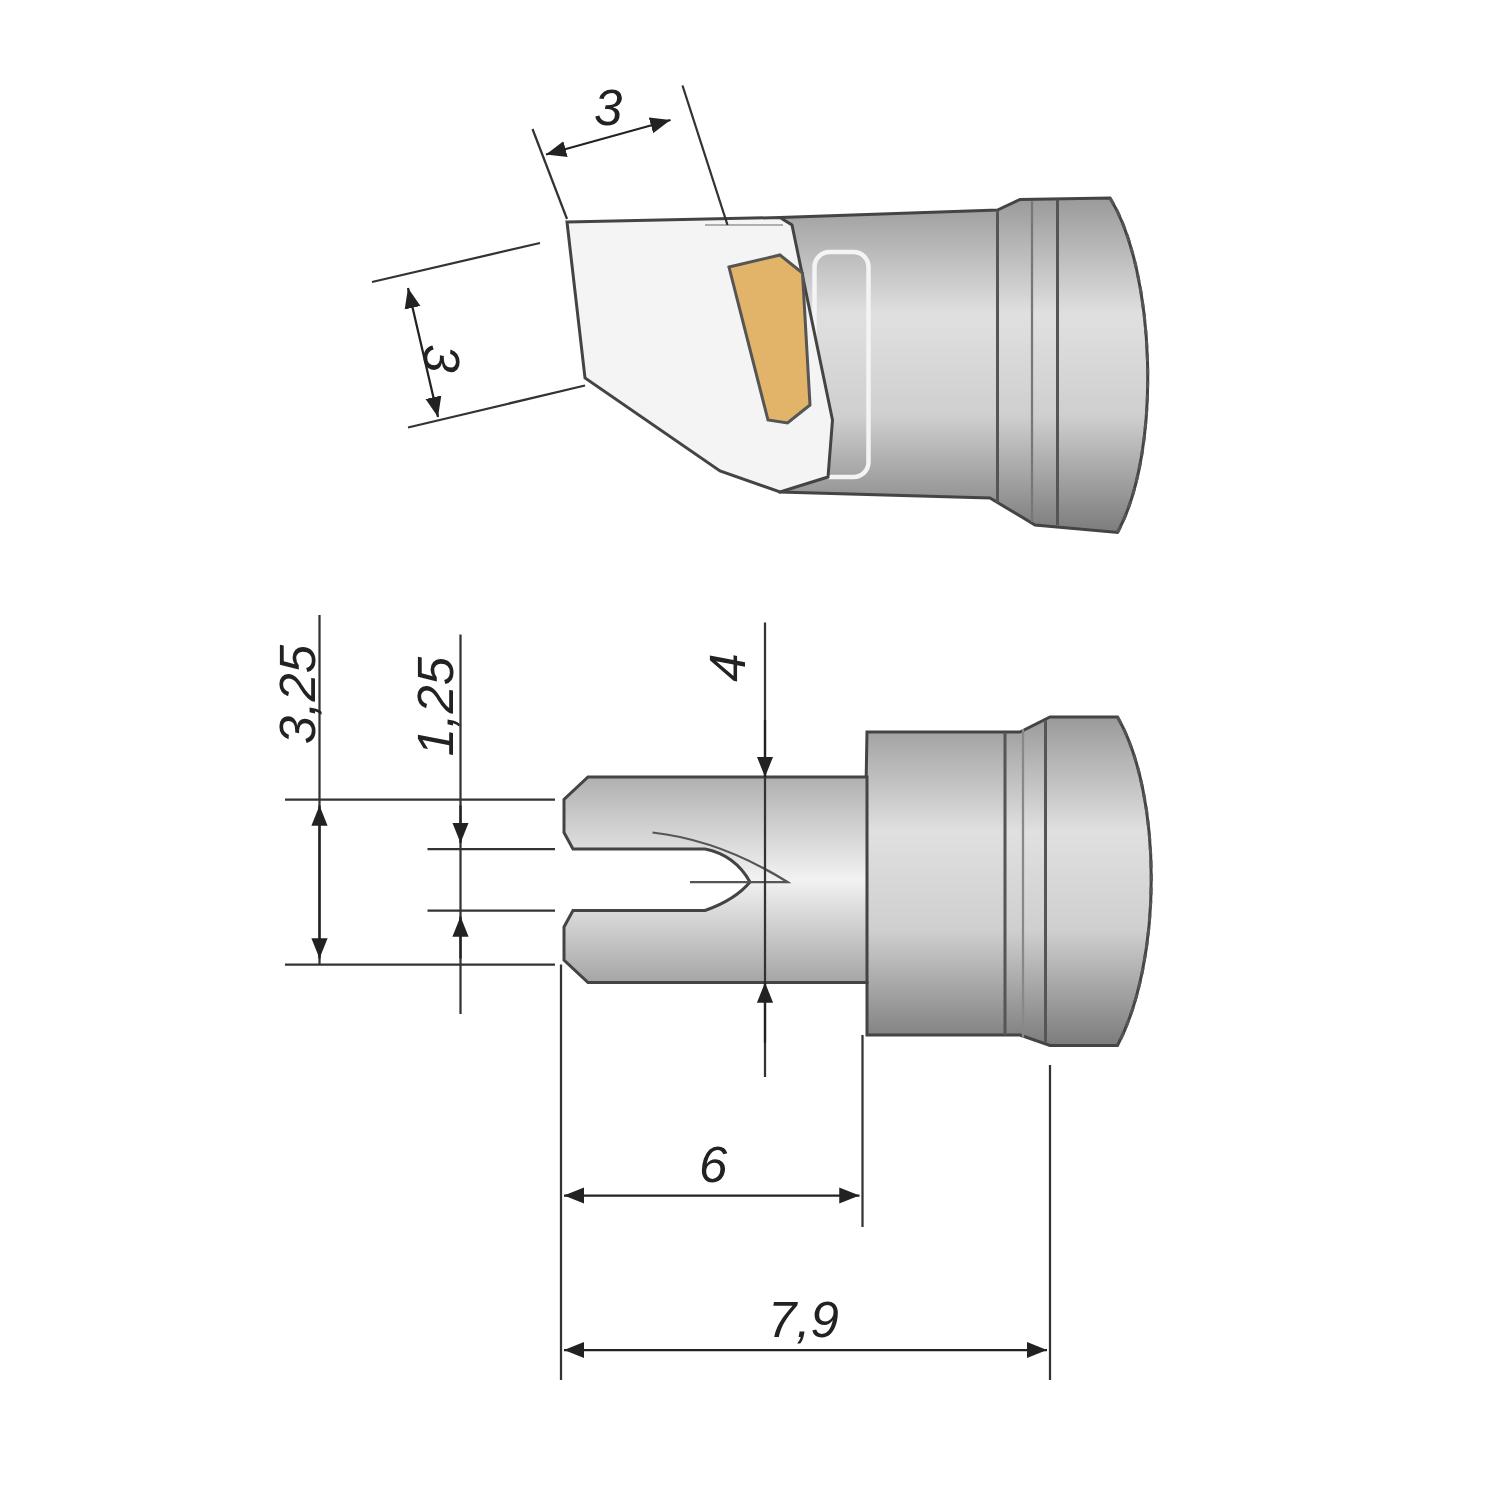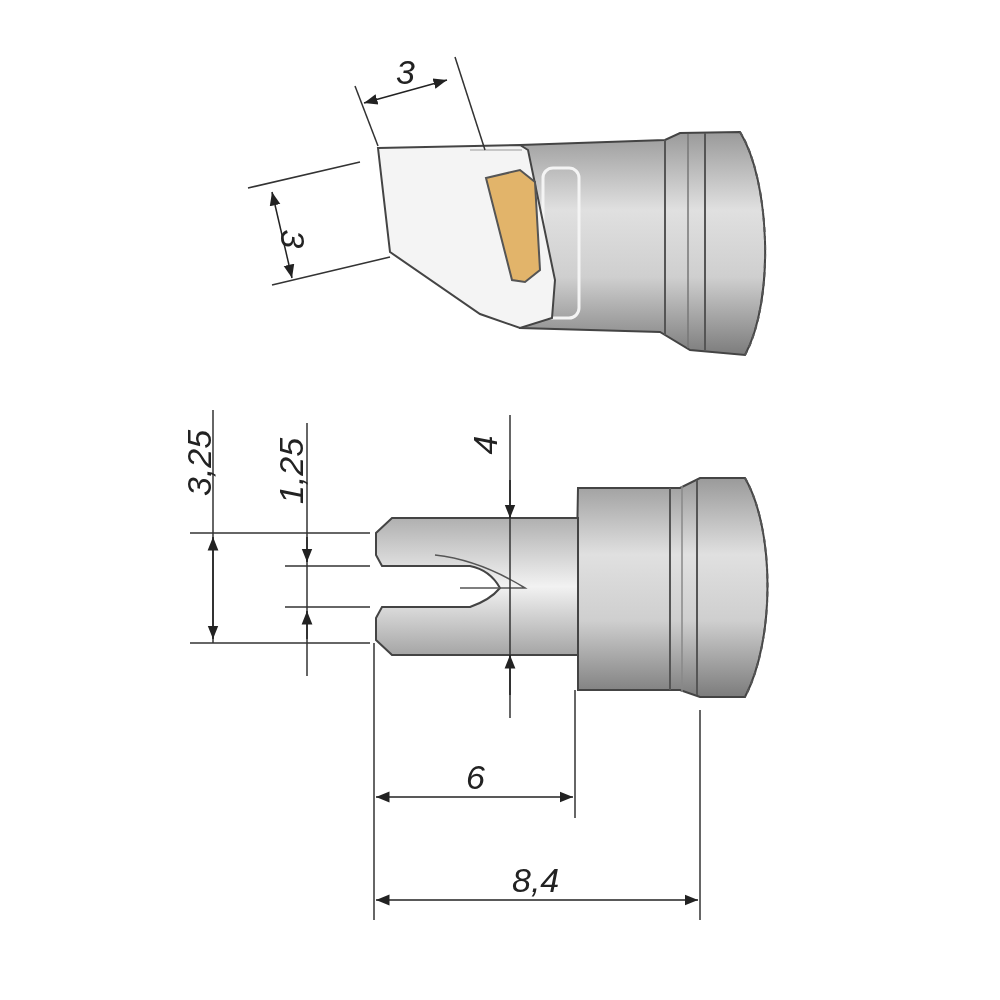--- a/index.html
+++ b/index.html
@@ -87,14 +87,14 @@
       <line x1="376" y1="900" x2="698" y2="900" stroke="#222" stroke-width="1.5" marker-start="url(#arr)" marker-end="url(#arr)"></line>
     </g>
   </svg>
 
   <div class="dim-label" style="left:396px;top:55px;">3</div>
   <div class="dim-label" style="left:284px;top:222px;transform:rotate(90deg);">3</div>
   <div class="dim-label" style="left:166px;top:446px;transform:rotate(-90deg);">3,25</div>
   <div class="dim-label" style="left:258px;top:454px;transform:rotate(-90deg);">1,25</div>
   <div class="dim-label" style="left:476px;top:428px;transform:rotate(-90deg);">4</div>
   <div class="dim-label" style="left:466px;top:760px;">6</div>
-  <div class="dim-label" style="left:512px;top:863px;">8,4</div>
+  <div class="dim-label" style="left:512px;top:863px;">7,9</div>
 </div>
 
 </body></html>

